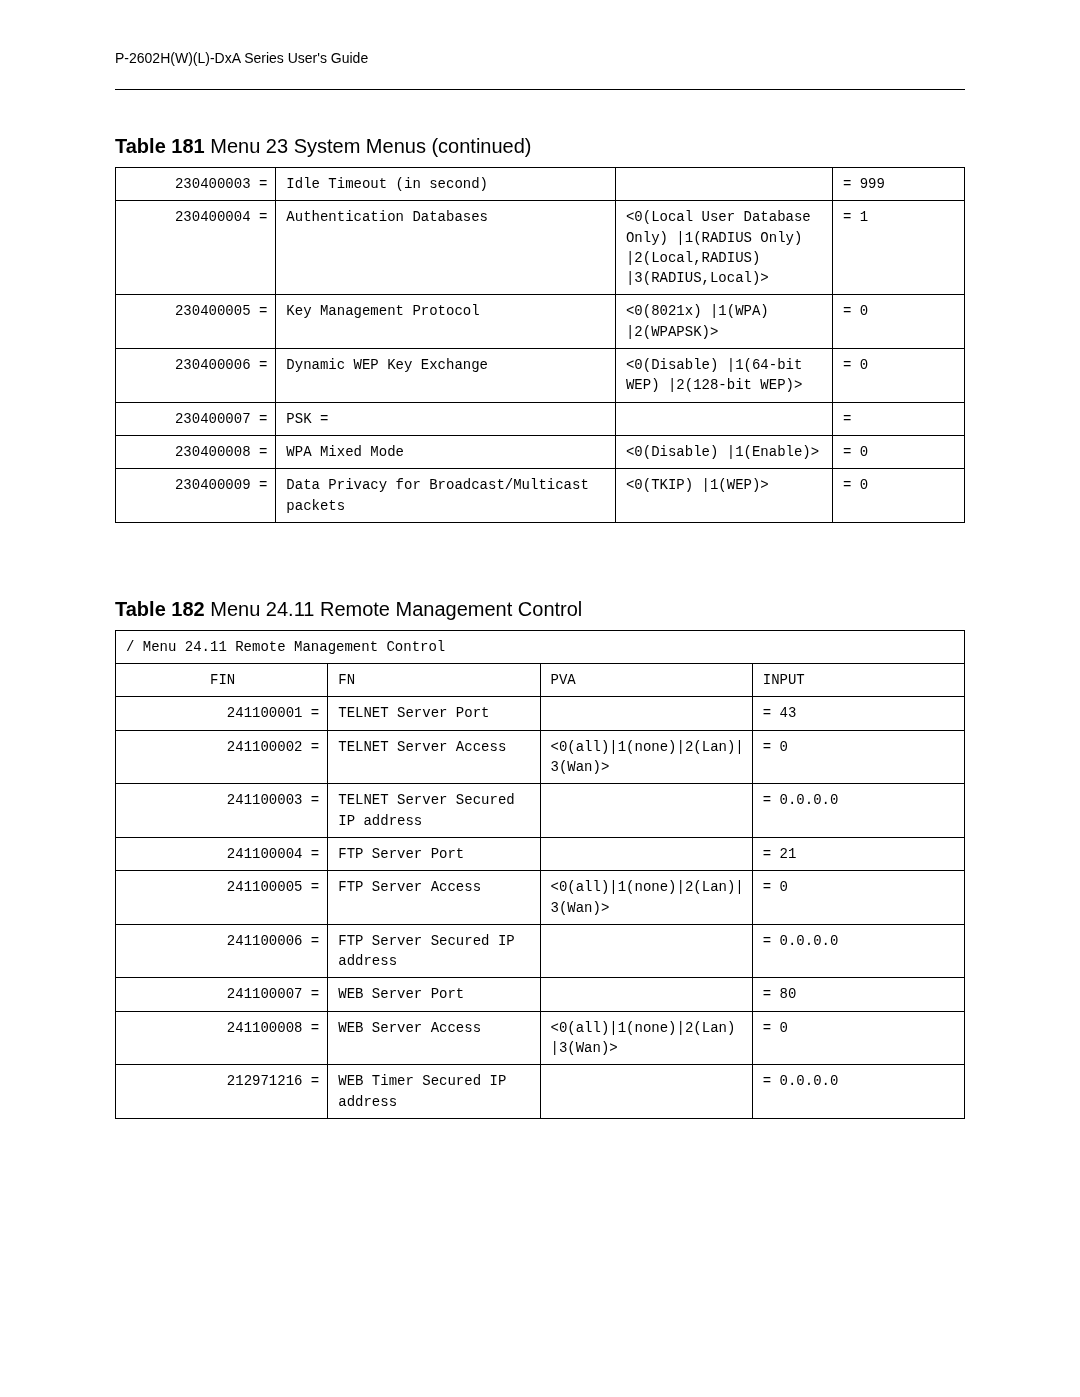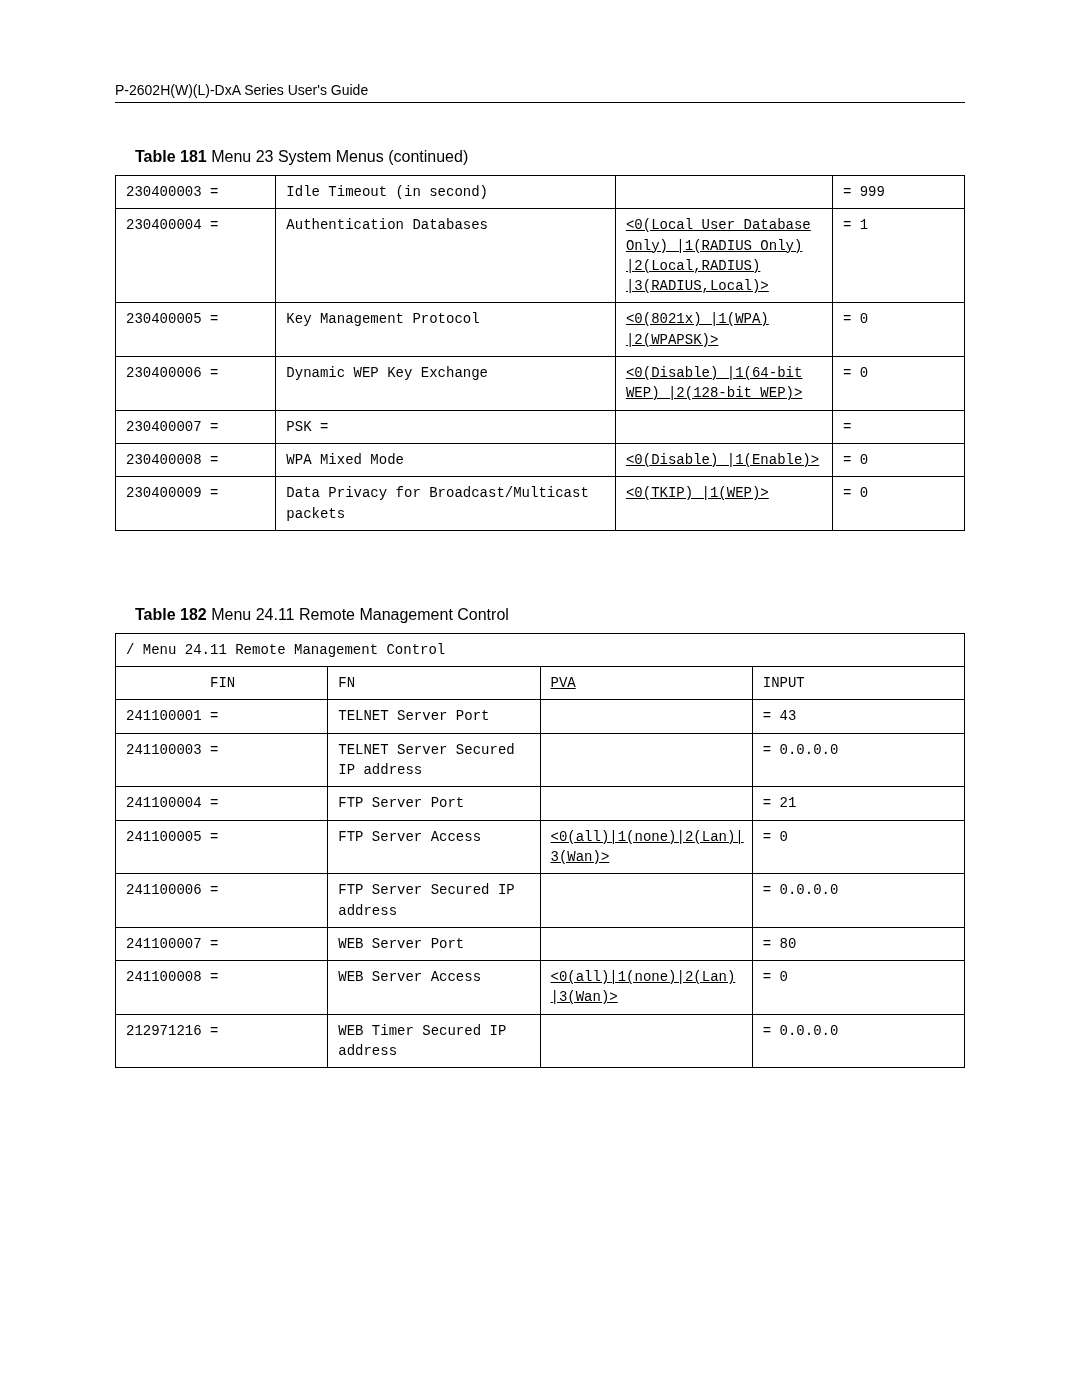--- a/index.html
+++ b/index.html
@@ -10,58 +10,56 @@
     body {
       font-family: Arial, Helvetica, sans-serif;
       font-size: 14px;
       background: #fff;
       color: #000;
       width: 1080px;
       padding: 50px 115px 40px 115px;
     }
     .header {
       border-bottom: 1.5px solid #000;
-      padding-bottom: 4px;
+      padding-bottom: 23px;
       margin-bottom: 45px;
-      margin-top: 32px;
     }
     .table-caption {
-      font-size: 16px;
+      font-size: 20px;
       margin-bottom: 9px;
       margin-top: 35px;
-      margin-left: 20px;
     }
     .table-caption .bold {
       font-weight: bold;
     }
     table {
       border-collapse: collapse;
       width: 100%;
       table-layout: fixed;
     }
     td {
       border: 1px solid #000;
       padding: 6px 8px 6px 10px;
       vertical-align: top;
       font-family: "Courier New", Courier, monospace;
       font-size: 14px;
       line-height: 1.45;
       word-wrap: break-word;
     }
     .col-1 {
       width: 17%;
+      text-align: right;
     }
     .col-2 {
       width: 36%;
       text-align: left;
     }
     .col-3 {
       width: 23%;
       text-align: left;
-      text-decoration: underline;
     }
     .col-4 {
       width: 14%;
       text-align: left;
     }
   </style>
 </head>
 <body>
 
 <div class="header">
@@ -134,20 +132,26 @@
         <td class="col-3">PVA</td>
         <td class="col-4">INPUT</td>
       </tr>
       <tr>
         <td class="col-1">241100001 =</td>
         <td class="col-2">TELNET Server Port</td>
         <td class="col-3"></td>
         <td class="col-4">= 43</td>
       </tr>
       <tr>
+        <td class="col-1">241100002 =</td>
+        <td class="col-2">TELNET Server Access</td>
+        <td class="col-3">&lt;0(all)|1(none)|2(Lan)|3(Wan)&gt;</td>
+        <td class="col-4">= 0</td>
+      </tr>
+      <tr>
         <td class="col-1">241100003 =</td>
         <td class="col-2">TELNET Server Secured IP address</td>
         <td class="col-3"></td>
         <td class="col-4">= 0.0.0.0</td>
       </tr>
       <tr>
         <td class="col-1">241100004 =</td>
         <td class="col-2">FTP Server Port</td>
         <td class="col-3"></td>
         <td class="col-4">= 21</td>

